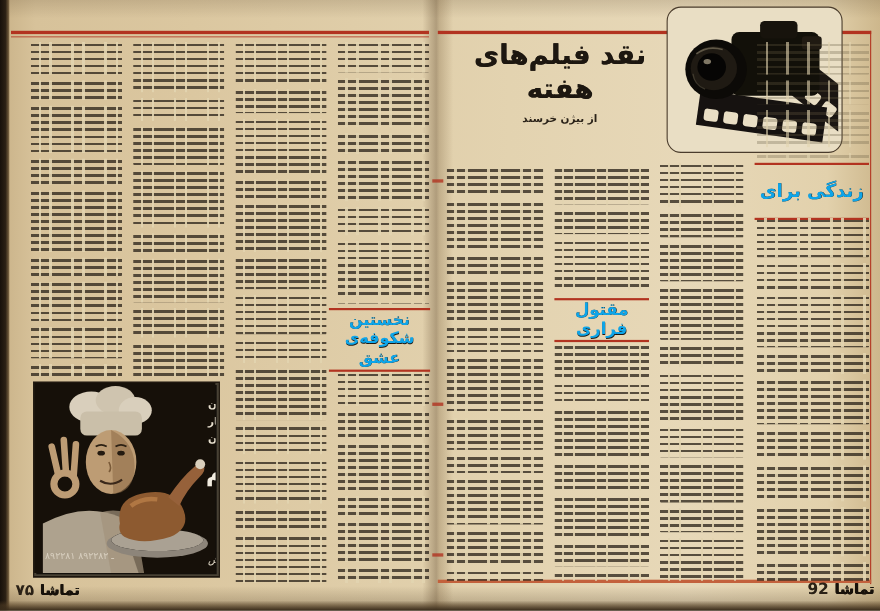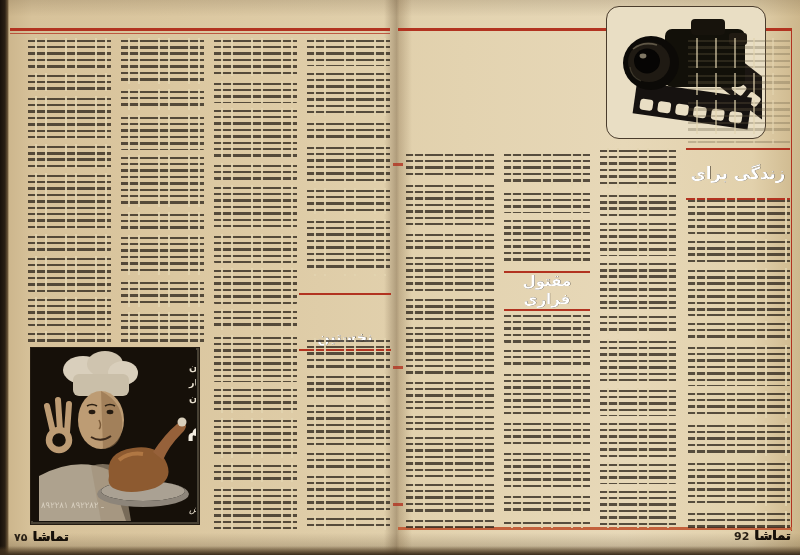--- a/index.html
+++ b/index.html
@@ -31,32 +31,32 @@
       repeating-linear-gradient(180deg,rgba(0,0,0,0) 0 1.8px,rgba(104,92,66,.30) 1.8px 4.2px,rgba(0,0,0,0) 4.2px 6.6px);}
 
   .fa{direction:rtl;color:#231c13;}
   .main-headline{position:absolute;left:408px;top:34px;width:202px;text-align:center;}
   .main-headline h1{margin:0;font-size:25px;line-height:1.25;font-weight:bold;color:#1d1710;
     letter-spacing:-.5px;text-shadow:.4px .4px 0 #1d1710;}
   .byline{margin-top:6px;font-size:9.5px;font-weight:bold;color:#2a2218;}
 
   .headline-box{position:absolute;border-top:2.5px solid #b23320;border-bottom:2.5px solid #b23320;
     display:flex;flex-direction:column;justify-content:center;text-align:center;}
-  .headline-box .h2line{font-weight:bold;color:#ffffff;line-height:1.18;text-shadow:.3px .3px 0 #1d1710;}
+  .headline-box .h2line{font-weight:bold;color:#0ea5e9;line-height:1.18;text-shadow:.3px .3px 0 #1d1710;}
 
   .cambox{position:absolute;left:606px;top:6px;width:158px;height:131px;background:#e9decl;
     background:#e9dec4;border:1.5px solid #4a3c2c;border-radius:13px;}
   .cambox svg{display:block;}
 
   .adframe{position:absolute;left:30px;top:347px;width:168px;height:176px;
     border:1.5px solid #241c12;background:#14100b;box-shadow:0 0 0 2px rgba(226,212,176,.25) inset;}
   .adframe svg{display:block;}
 
   .footer{position:absolute;display:flex;align-items:baseline;gap:5px;direction:ltr;}
-  .footer .pg{font-size:11px;font-weight:bold;color:#2a2116;}
+  .footer .pg{font-size:14px;font-weight:bold;color:#2a2116;}
   .footer .logo{font-size:13px;font-weight:900;color:#17110a;letter-spacing:-1px;
     text-shadow:.6px 0 0 #17110a, .3px .3px 0 #17110a;}
 </style>
 </head>
 <body>
 
 <div class="stage">
   <div class="paper"></div>
   <div class="gutter"></div>
 
@@ -108,22 +108,23 @@
   <div class="txtcol" style="left:307px;top:38px;width:83px;height:238px;">
       <div class="fpara" style="height: 28px;"></div>
       <div class="fpara" style="height: 45px;"></div>
       <div class="fpara" style="height: 19px;"></div>
       <div class="fpara" style="height: 38px;"></div>
       <div class="fpara" style="height: 26px;"></div>
       <div class="fpara" style="height: 50px;"></div>
       <div class="fpara" style="height: 22px;"></div>
     </div>
 
-  <div class="headline-box fa" style="left:299px;top:293px;width:92px;height:48px;padding:3px 0;justify-content:flex-end;">
+  <div class="headline-box fa" style="left:299px;top:280px;width:92px;height:48px;padding:3px 0;">
     <span class="h2line" style="font-size:14.5px;">نخستین</span>
+    <span class="h2line" style="font-size:14.5px;">شکوفه‌ی عشق</span>
   </div>
   <div class="txtcol" style="left:307px;top:338px;width:83px;height:192px;">
       <div class="fpara" style="height: 31px;"></div>
       <div class="fpara" style="height: 24px;"></div>
       <div class="fpara" style="height: 43px;"></div>
       <div class="fpara" style="height: 18px;"></div>
       <div class="fpara" style="height: 37px;"></div>
       <div class="fpara" style="height: 27px;"></div>
     </div>
 
@@ -164,20 +165,24 @@
         <text x="158" y="22" font-size="9.5" font-weight="bold" fill="#e8e0cf" text-anchor="end" letter-spacing="2">بهترین</text>
         <text x="158" y="38" font-size="9.5" font-weight="bold" fill="#e8e0cf" text-anchor="end" letter-spacing="2">شام و ناهار</text>
         <text x="158" y="54" font-size="9.5" font-weight="bold" fill="#e8e0cf" text-anchor="end" letter-spacing="2">در رستوران</text>
         <text x="156" y="88" font-size="23" font-weight="bold" fill="#f2ece0" text-anchor="end">حاتم</text>
         <text x="10" y="160" font-size="8.5" fill="#d8cfbf" text-anchor="start" direction="ltr">۸۹۲۲۸۱ ـ ۸۹۲۲۸۲</text>
         <text x="158" y="164" font-size="9" font-style="italic" fill="#e3dbca" text-anchor="end">خیابان پهلوی تجریش</text>
       </g>
     </svg>
   </div>
 
+  <div class="main-headline fa">
+    <h1>نقد فیلم‌های هفته</h1>
+    <div class="byline">از بیژن خرسند</div>
+  </div>
 
   <div class="cambox">
     <svg width="155" height="128" viewBox="0 0 155 128">
 
       <g transform="rotate(38 120 70)">
         <rect x="70" y="48" width="104" height="34" fill="#1b1612"></rect>
         <rect x="76" y="66" width="13" height="11" rx="3" fill="#e9dec4"></rect>
         <rect x="94" y="66" width="13" height="11" rx="3" fill="#e9dec4"></rect>
         <rect x="112" y="66" width="13" height="11" rx="3" fill="#e9dec4"></rect>
         <rect x="130" y="66" width="13" height="11" rx="3" fill="#e9dec4"></rect>

